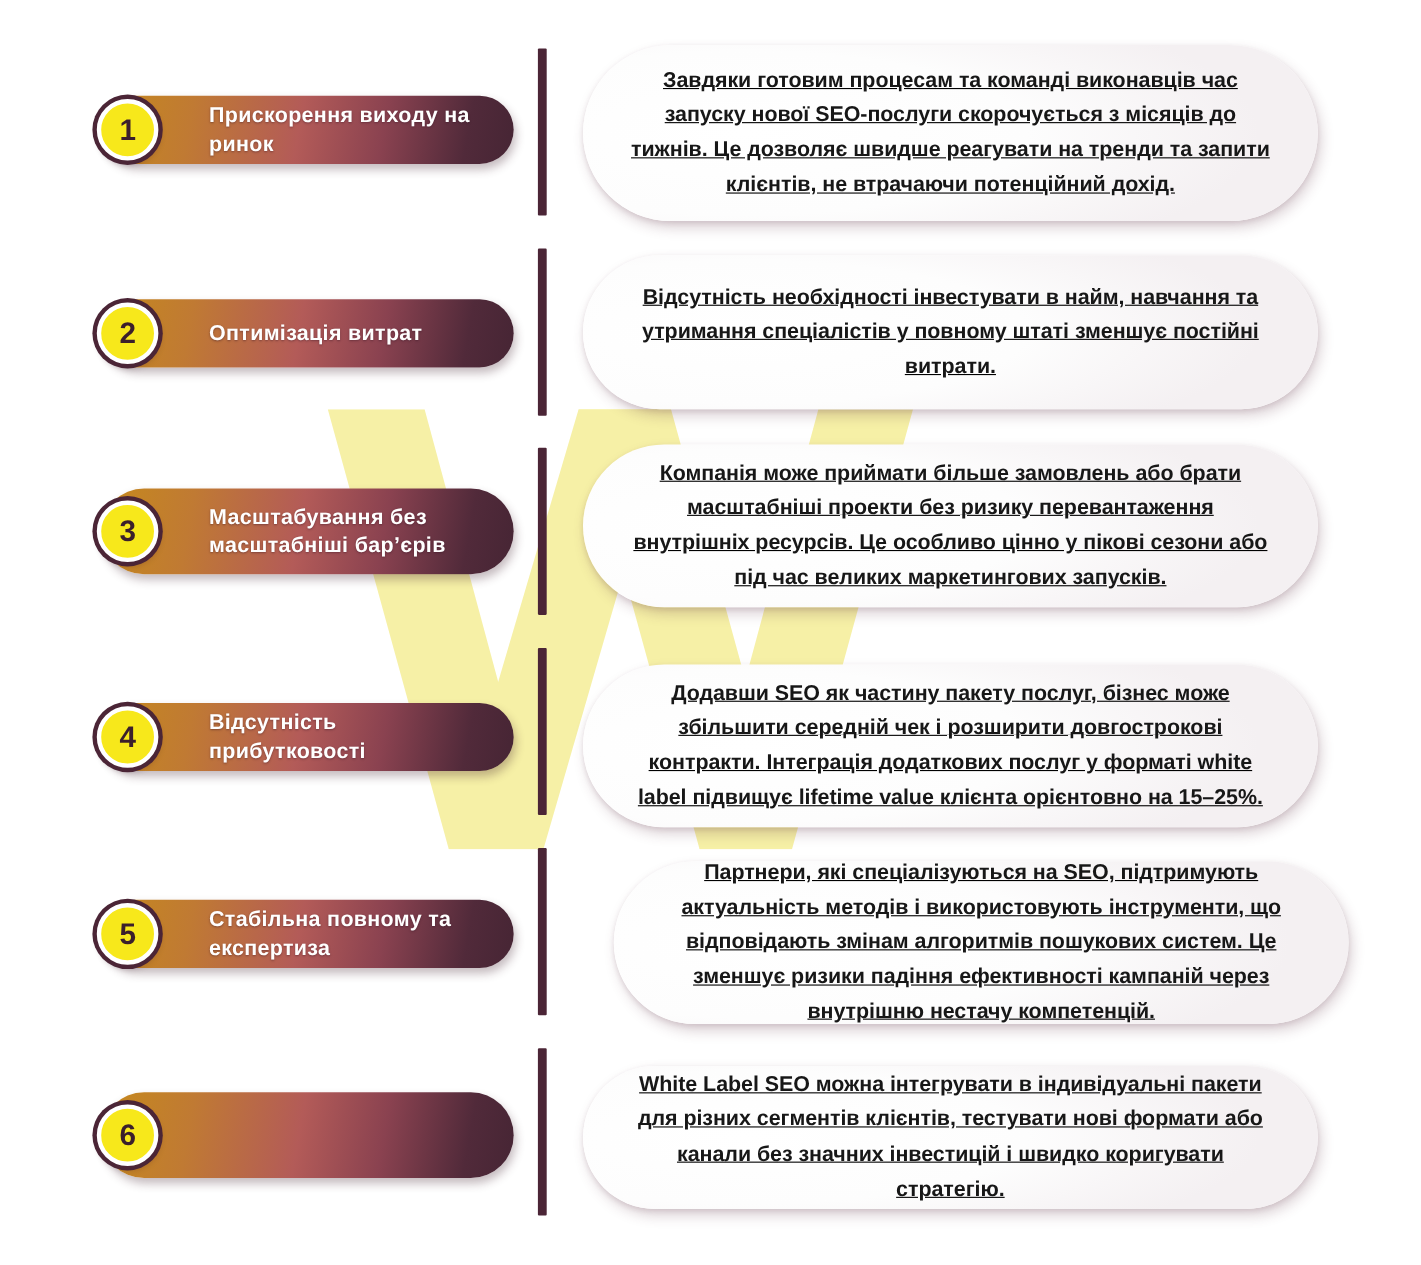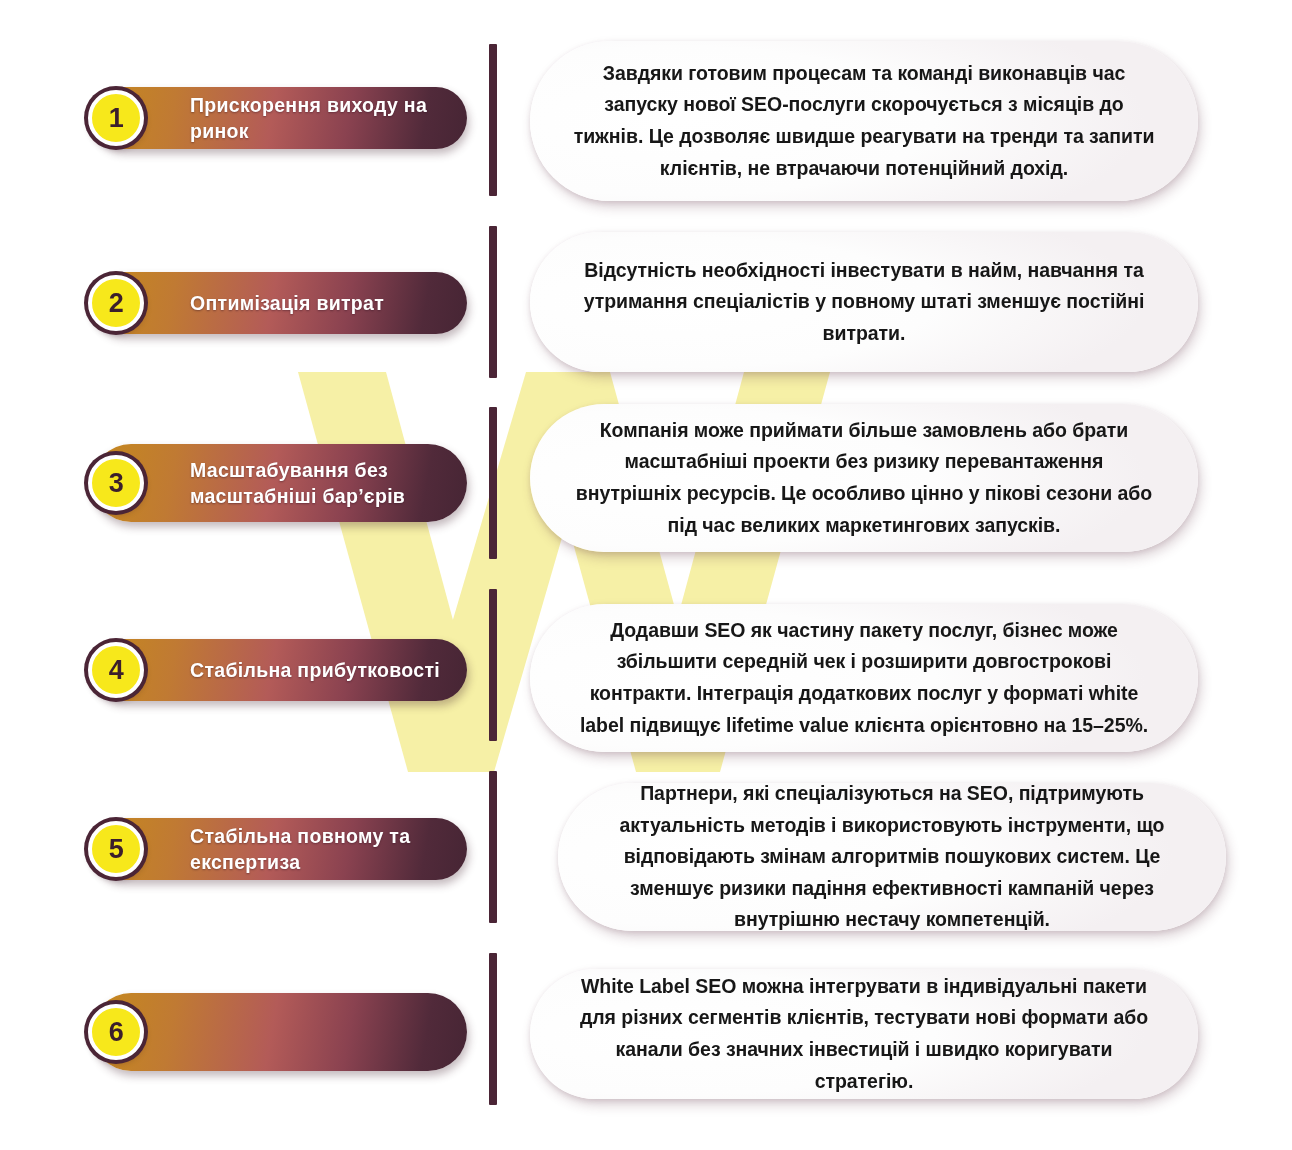--- a/index.html
+++ b/index.html
@@ -113,20 +113,21 @@
     border-radius: 999px;
     box-shadow:
       3px 6px 12px rgba(90,45,65,0.22),
       0 2px 5px rgba(90,45,65,0.12);
     display: flex;
     align-items: center;
     justify-content: flex-start;
     text-align: center;
     padding: 16px 42px;
     z-index: 4;
+    text-decoration: underline;
   }
 
   .card-text {
     color: #171717;
     font-family: "Liberation Sans", sans-serif;
     font-weight: bold;
     font-size: 19.5px;
     line-height: 1.62;
     letter-spacing: -0.05px;
     text-align: center;
@@ -194,21 +195,21 @@
     </div>
   </div>
 
   <div class="row">
     <div class="divider" style="left:489px; top:589px; height:152px;"></div>
 
     <div class="pill" style="left:92px; top:639px; width:375px; height:62px;">
       <div class="badge">
         <span class="badge-num">4</span>
       </div>
-      <span class="pill-label">Стабільна прибутковості</span>
+      <span class="pill-label">Відсутність прибутковості</span>
     </div>
 
     <div class="card" style="left:530px; top:604px; width:668px; height:148px;">
       <p class="card-text">Додавши SEO як частину пакету послуг, бізнес може збільшити середній чек і розширити довгострокові контракти. Інтеграція додаткових послуг у форматі white label підвищує lifetime value клієнта орієнтовно на 15–25%.</p>
     </div>
   </div>
 
   <div class="row">
     <div class="divider" style="left:489px; top:771px; height:152px;"></div>
 

